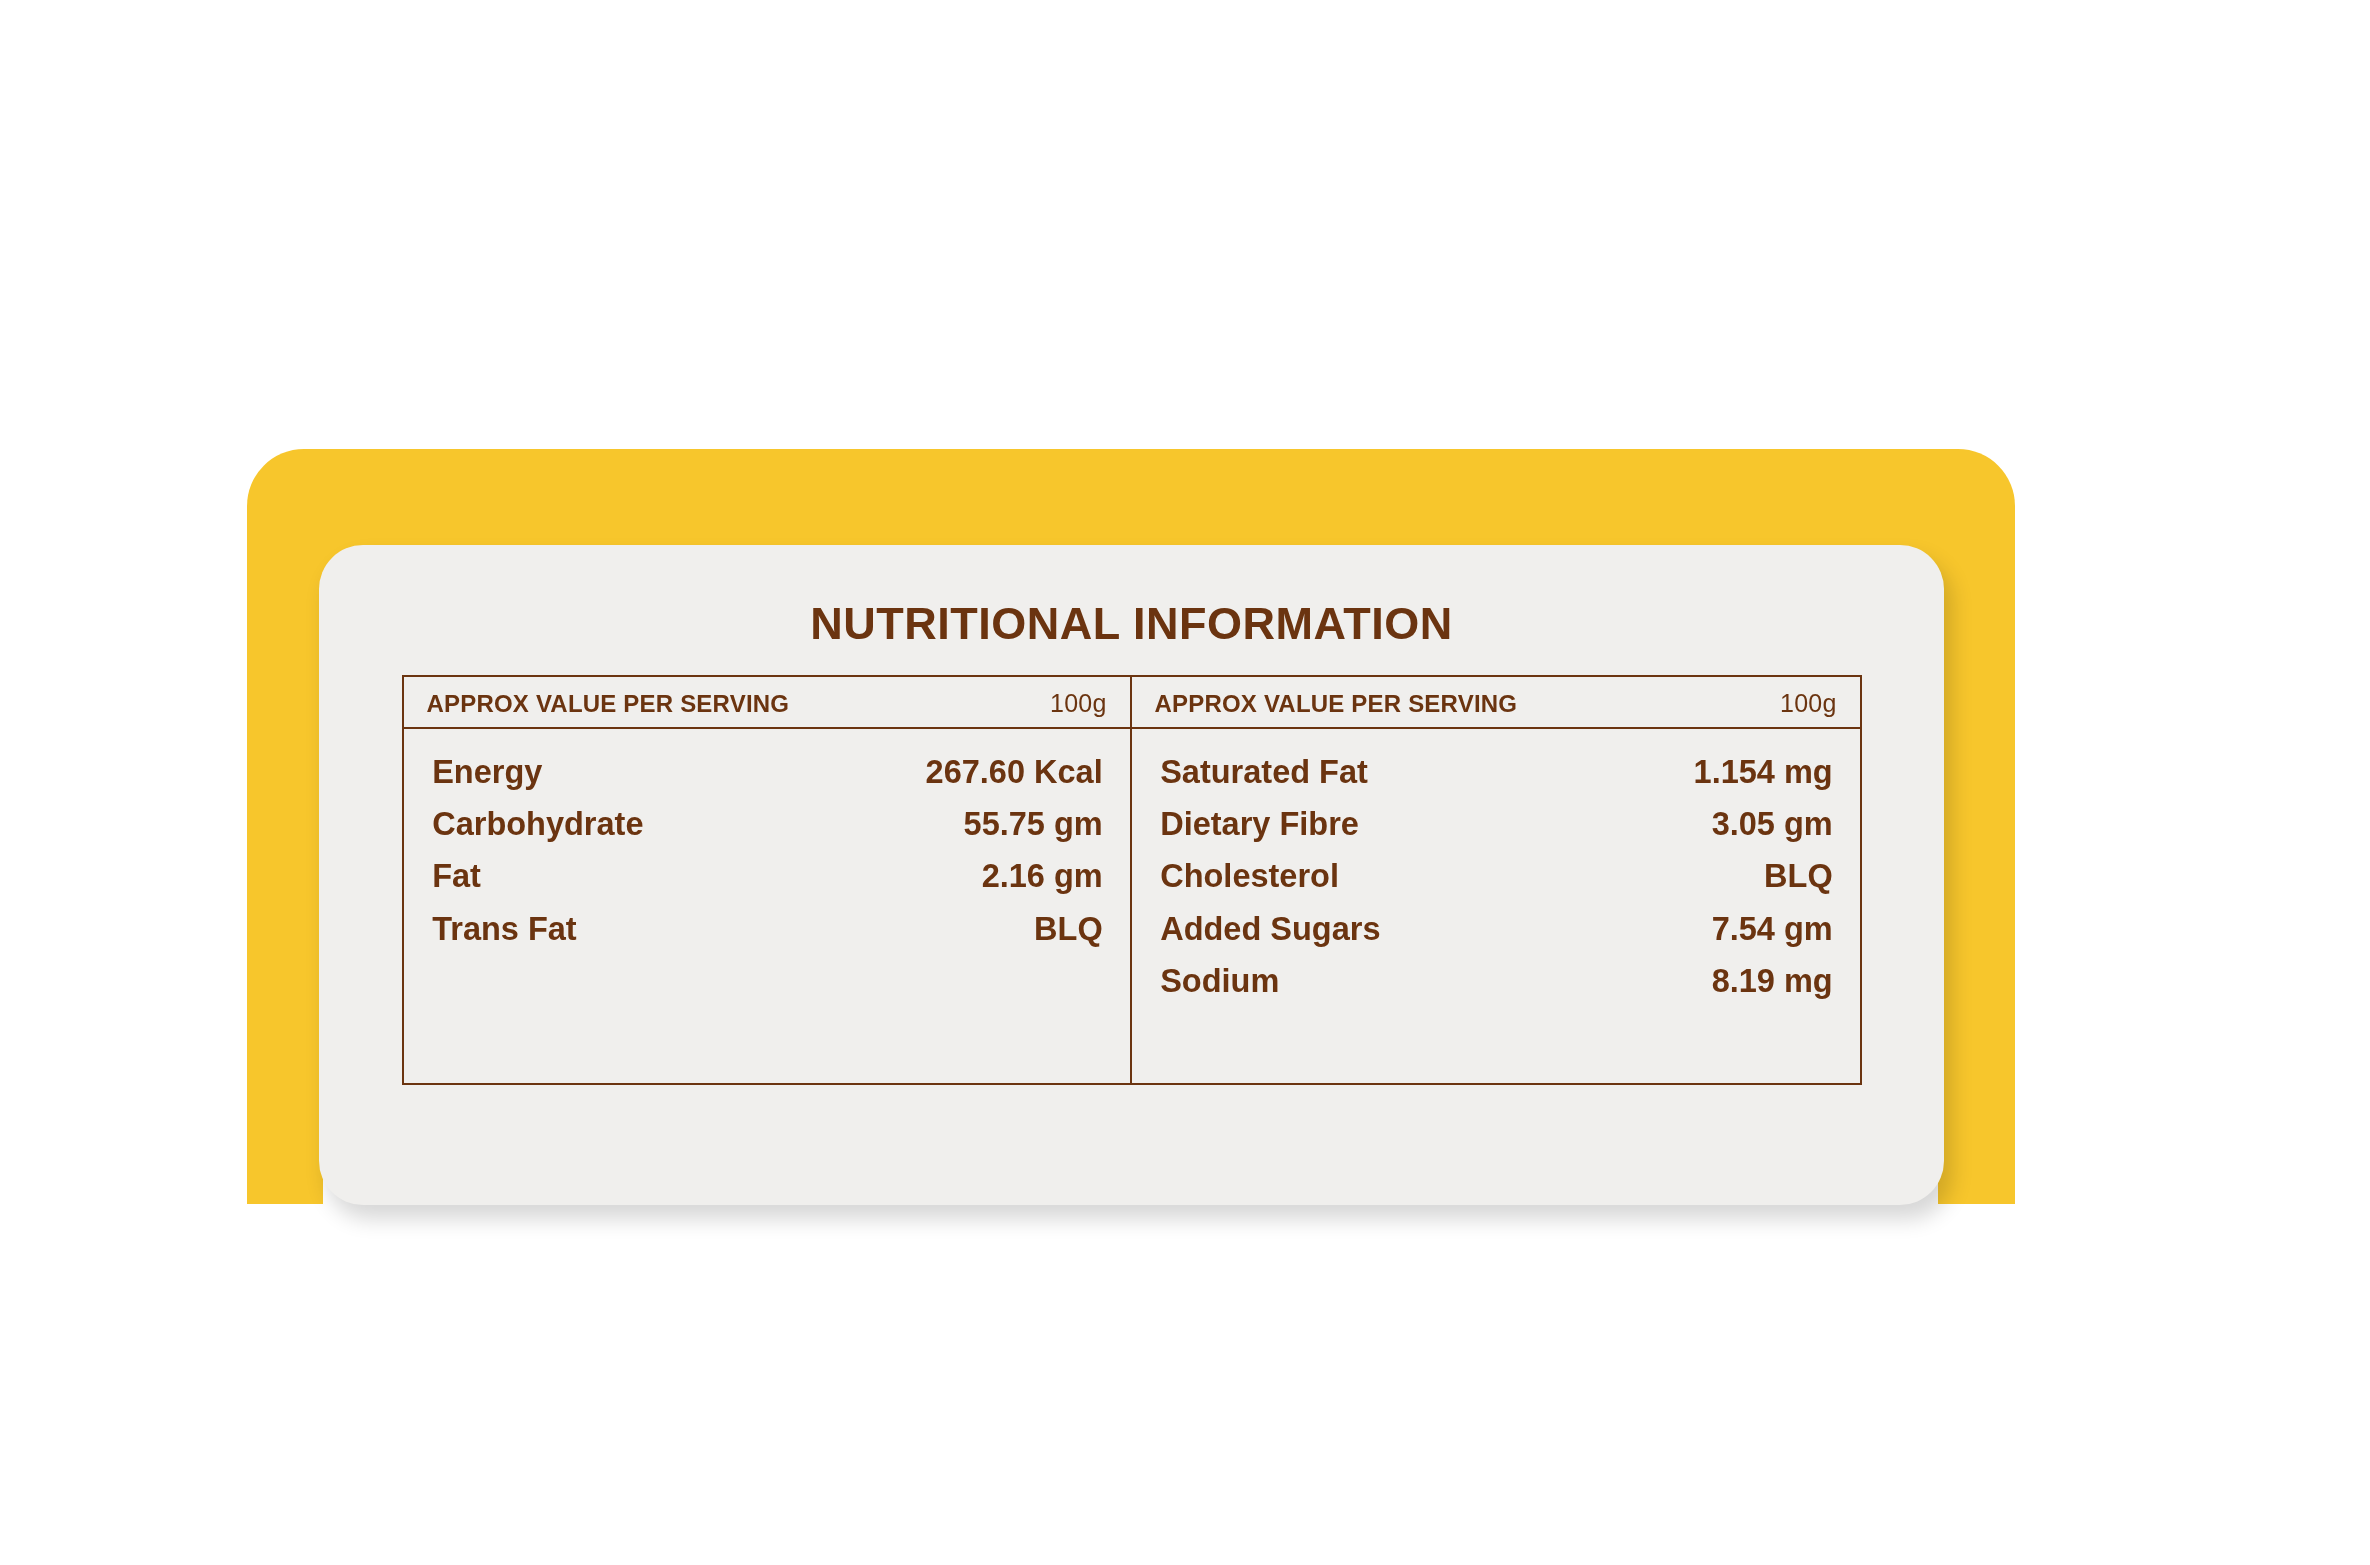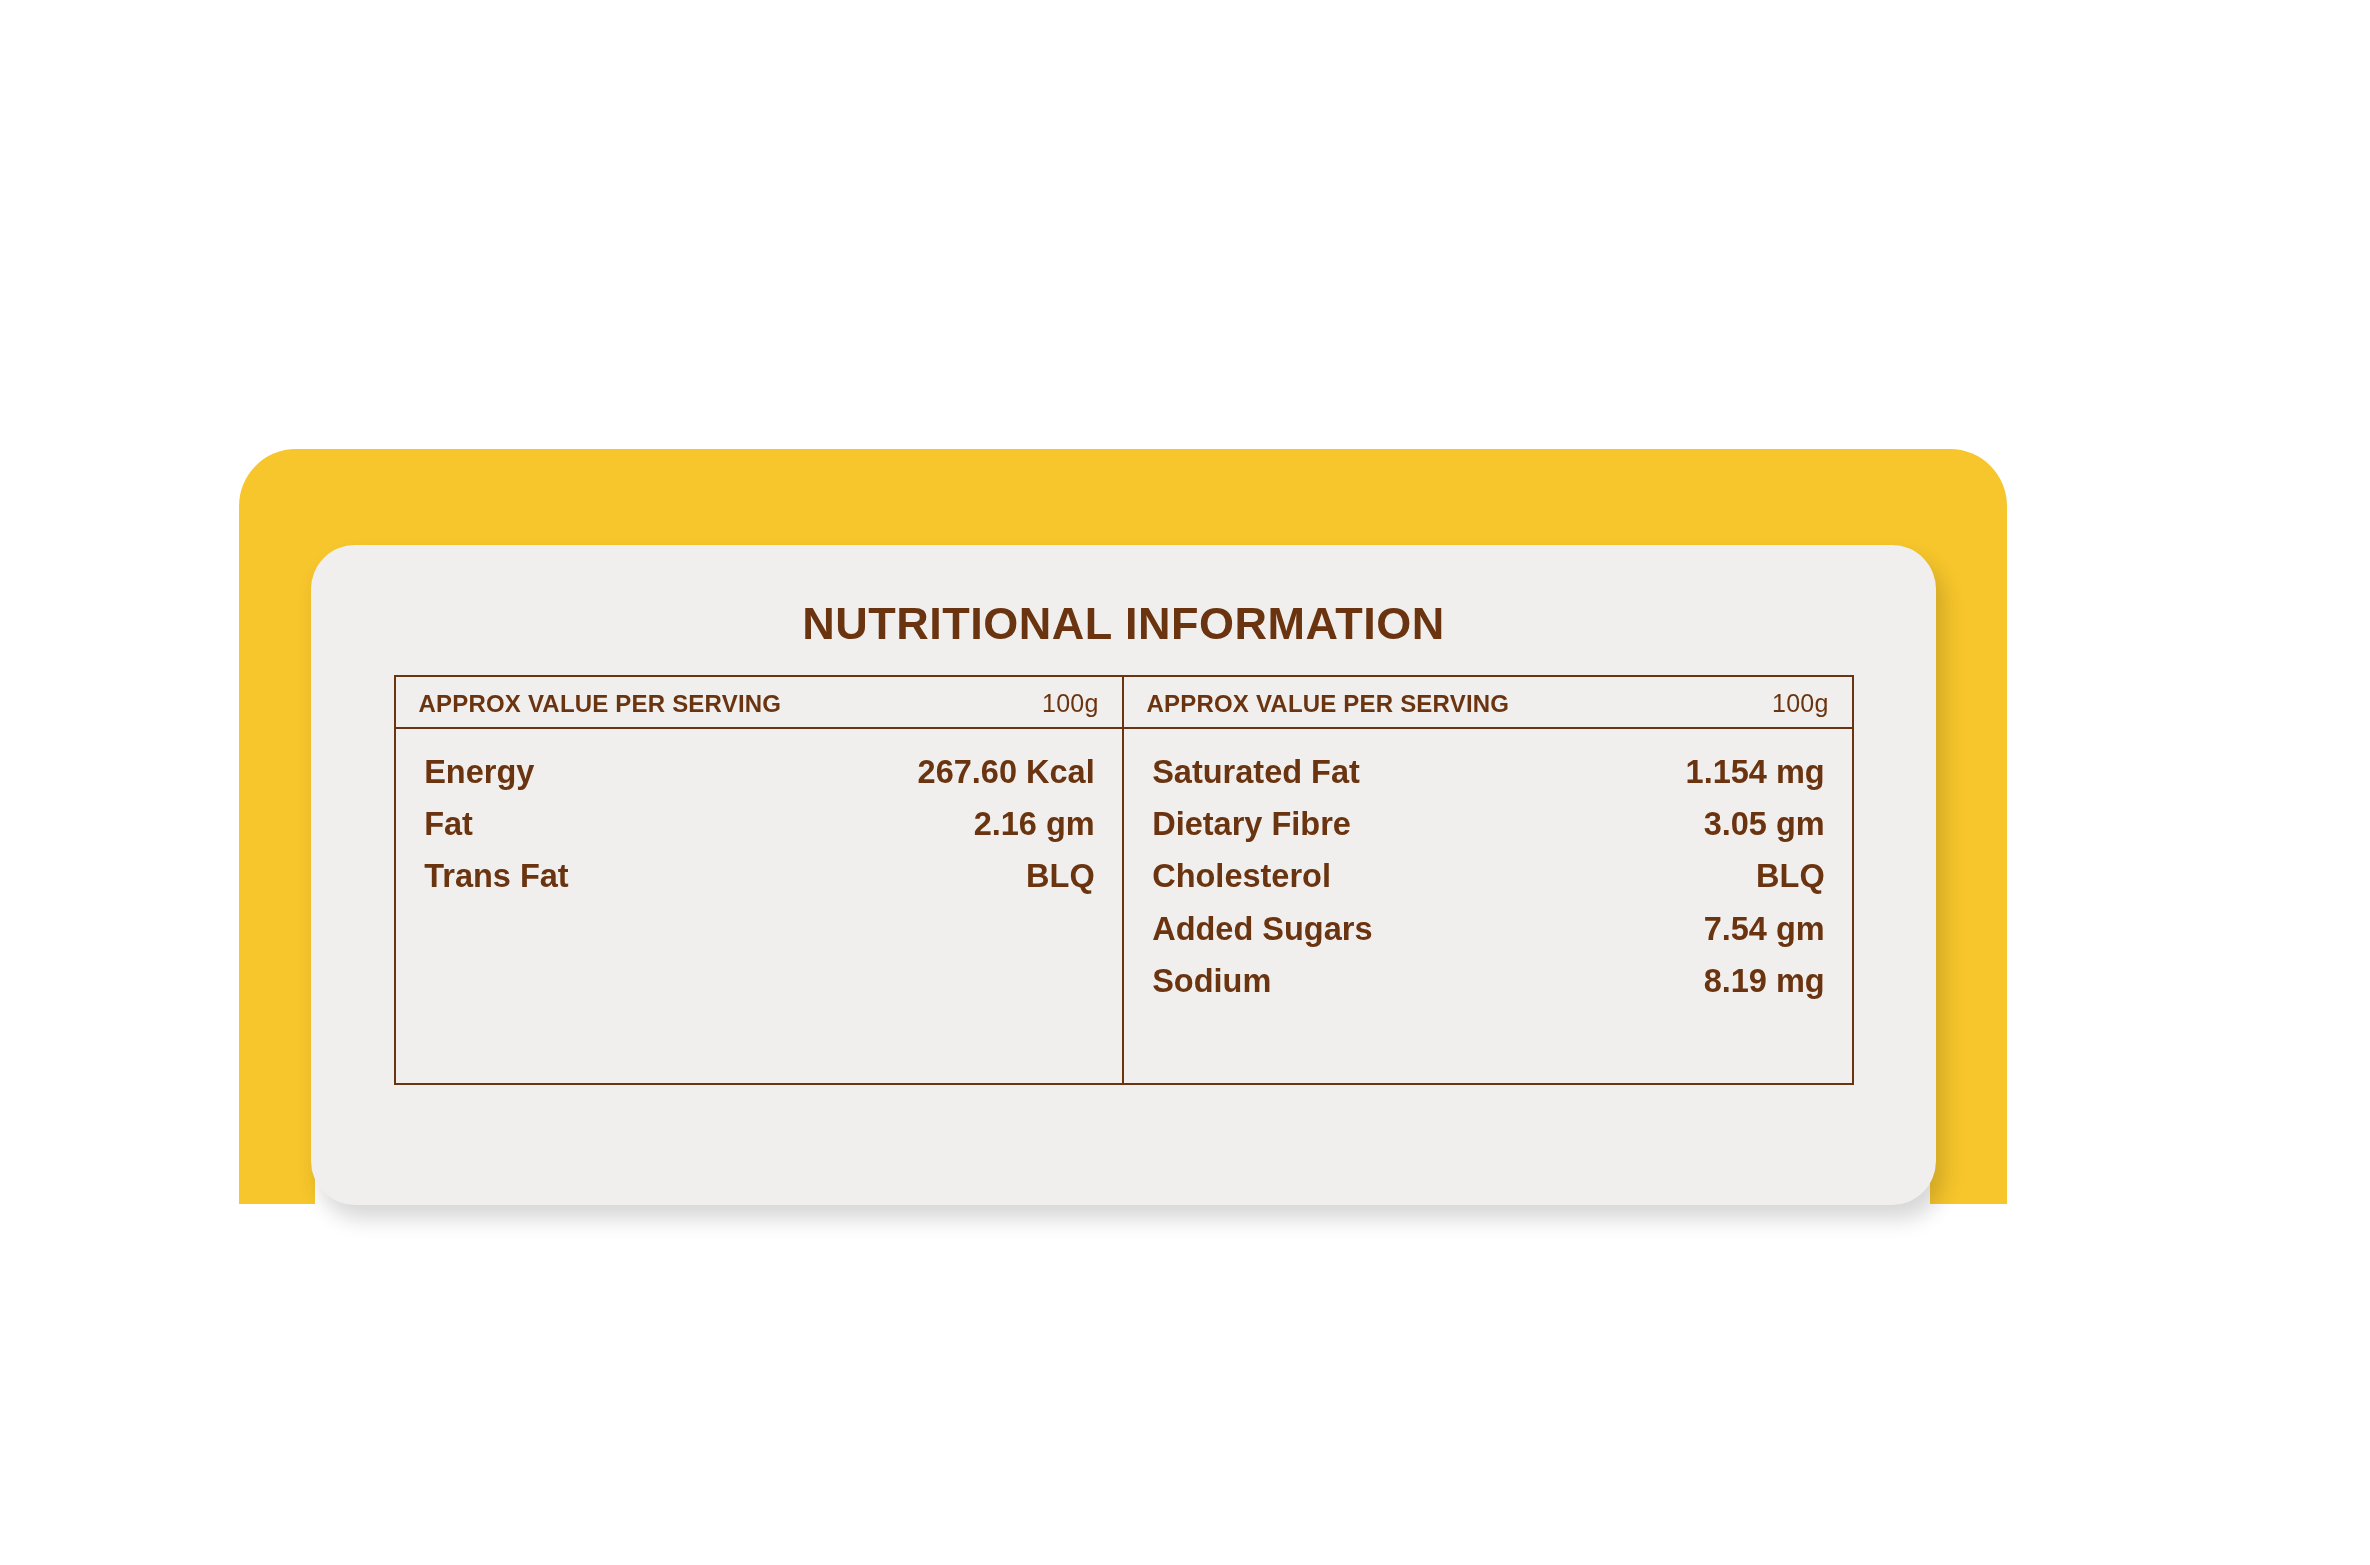--- a/index.html
+++ b/index.html
@@ -11,21 +11,21 @@
     width: 2371px;
     height: 1566px;
     font-family: "Liberation Sans", sans-serif;
     overflow: hidden;
     position: relative;
   }
 
   
   .label-wrap {
     position: absolute;
-    left: 239px;
+    left: 247px;
     top: 449px;
     width: 1912px;
     height: 860px;
   }
 
   
   .yellow-banner {
     position: absolute;
     left: 0px;
     top: 0px;
@@ -142,20 +142,24 @@
             <span class="head-label">APPROX VALUE PER SERVING</span>
             <span class="serving">100g</span>
           </div>
           <div class="col-body">
 
             <div class="row">
               <span class="name">Energy</span>
               <span class="value">267.60 Kcal</span>
             </div>
             <div class="row">
+              <span class="name">Carbohydrate</span>
+              <span class="value">55.75 gm</span>
+            </div>
+            <div class="row">
               <span class="name">Fat</span>
               <span class="value">2.16 gm</span>
             </div>
             <div class="row">
               <span class="name">Trans Fat</span>
               <span class="value">BLQ</span>
             </div>
 
           </div>
         </div>

